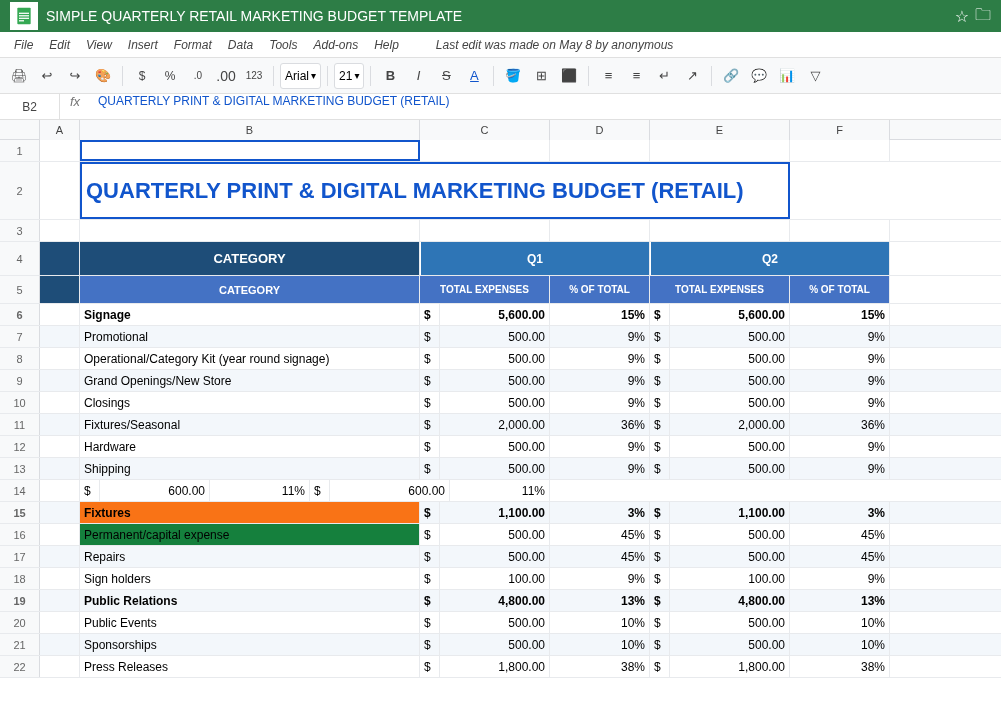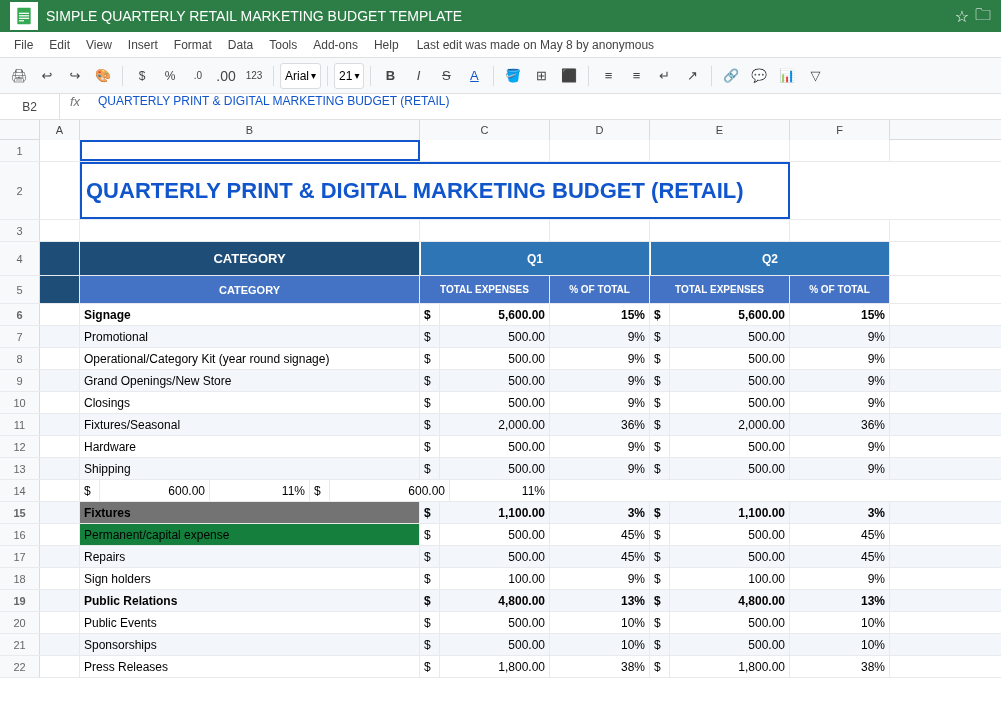--- a/index.html
+++ b/index.html
@@ -5,23 +5,23 @@
     * { margin: 0; padding: 0; box-sizing: border-box; }
     body { font-family: Arial, sans-serif; font-size: 12px; background: #fff; overflow: hidden; width: 1001px; height: 723px; }
 
     
     #top-bar { background: #2d7d46; height: 32px; display: flex; align-items: center; padding: 0 10px; }
     #top-bar .sheets-icon { width: 28px; height: 28px; background: #fff; display: flex; align-items: center; justify-content: center; margin-right: 8px; }
     #top-bar .sheets-icon svg { width: 20px; height: 20px; }
     #top-title { color: #fff; font-size: 14px; font-weight: 400; flex: 1; }
 
     
-    #menu-bar { background: #fff; height: 26px; display: flex; align-items: center; padding: 0 8px; border-bottom: 1px solid #e0e0e0; gap: 4px; }
+    #menu-bar { background: #fff; height: 26px; display: flex; align-items: center; padding: 0 8px; border-bottom: 1px solid #e0e0e0; gap: 4px; font-style: italic; }
     #menu-bar span { font-size: 12px; color: #444; padding: 2px 6px; cursor: pointer; }
-    #last-edit { font-size: 12px; color: #777; margin-left: 2px; }
+    #last-edit { font-size: 12px; color: #777; margin-left: 21px; }
 
     
     #toolbar { background: #f8f9fa; height: 36px; display: flex; align-items: center; padding: 0 6px; border-bottom: 1px solid #e0e0e0; gap: 2px; }
     .tb-btn { display: inline-flex; align-items: center; justify-content: center; width: 26px; height: 26px; cursor: pointer; border-radius: 3px; font-size: 13px; color: #444; }
     .tb-divider { width: 1px; height: 20px; background: #dadce0; margin: 0 4px; }
     .tb-font { display: flex; align-items: center; height: 26px; border: 1px solid #dadce0; border-radius: 3px; padding: 0 4px; font-size: 12px; cursor: pointer; background: #fff; }
     .tb-bold { font-weight: bold; }
     .tb-italic { font-style: italic; }
     .tb-strike { text-decoration: line-through; }
 
@@ -300,21 +300,21 @@
     <div class="cell" style="width:20px;background:#ffffff;">$</div>
     <div class="cell align-right" style="width:110px;background:#ffffff;">600.00</div>
     <div class="cell align-right" style="width:100px;background:#ffffff;">11%</div>
     <div class="cell" style="width:20px;background:#ffffff;">$</div>
     <div class="cell align-right" style="width:120px;background:#ffffff;">600.00</div>
     <div class="cell align-right" style="width:100px;background:#ffffff;">11%</div>
   </div>
       <div class="ss-row data-row bold-row">
     <div class="row-num">15</div>
     <div class="cell cell-a" style="background:#f3f7fb;"></div>
-    <div class="cell cell-b" style="background:#737373;font-weight:bold;">Fixtures</div>
+    <div class="cell cell-b" style="background:#f97316;font-weight:bold;">Fixtures</div>
     <div class="cell" style="width:20px;background:#f3f7fb;font-weight:bold;">$</div>
     <div class="cell align-right" style="width:110px;background:#f3f7fb;font-weight:bold;">1,100.00</div>
     <div class="cell align-right" style="width:100px;background:#f3f7fb;font-weight:bold;">3%</div>
     <div class="cell" style="width:20px;background:#f3f7fb;font-weight:bold;">$</div>
     <div class="cell align-right" style="width:120px;background:#f3f7fb;font-weight:bold;">1,100.00</div>
     <div class="cell align-right" style="width:100px;background:#f3f7fb;font-weight:bold;">3%</div>
   </div>
       <div class="ss-row data-row">
     <div class="row-num">16</div>
     <div class="cell cell-a" style="background:#ffffff;"></div>

